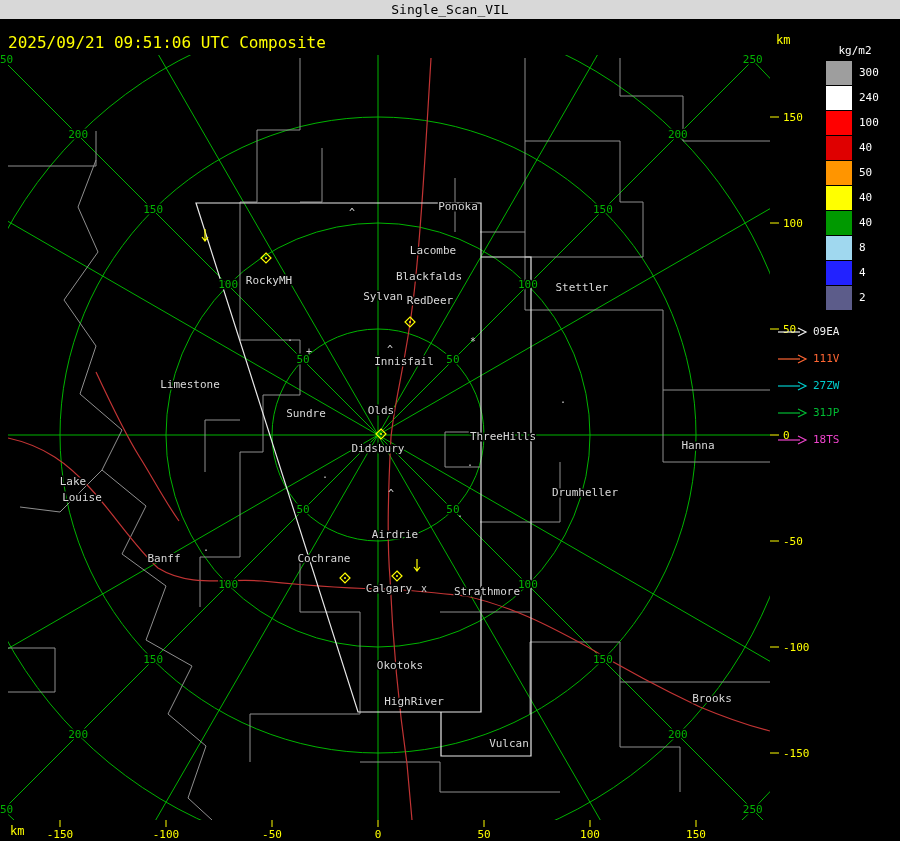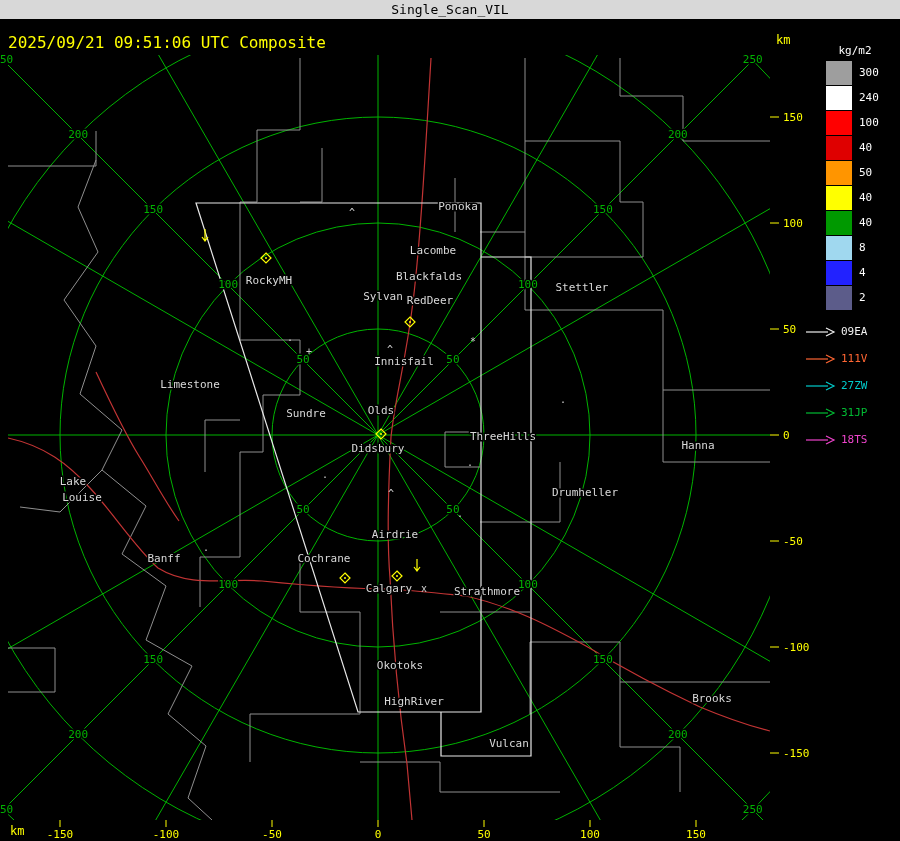--- a/index.html
+++ b/index.html
@@ -9,21 +9,21 @@
             color:#000;font-size:13px;line-height:19px;text-align:center;}
   .timestamp{position:absolute;top:33px;left:8px;color:#ffff00;font-size:16px;}
   .km-top{position:absolute;top:33px;left:776px;color:#ffff00;font-size:12px;}
   .km-bottom{position:absolute;top:824px;left:10px;color:#ffff00;font-size:12px;}
   #map-svg{position:absolute;top:0;left:0;}
   .legend{position:absolute;left:806px;top:44px;width:92px;padding-left:20px;}
   .legend-title{color:#ffffff;font-size:11px;width:58px;text-align:center;margin-bottom:3px;}
   .legend-row{display:flex;align-items:center;height:25px;}
   .legend-swatch{width:26px;height:24px;}
   .legend-label{color:#ffffff;font-size:11px;margin-left:7px;}
-  .radar-legend{position:absolute;left:804px;top:318px;}
+  .radar-legend{position:absolute;left:776px;top:318px;}
   .radar-row{display:flex;align-items:center;height:27px;}
   .radar-label{font-size:11px;margin-left:5px;}
   
   .ringlabel{fill:#00b400;font:11px "DejaVu Sans Mono",monospace;text-anchor:middle;
              dominant-baseline:middle;paint-order:stroke;stroke:#000;stroke-width:3px;}
   .citylabel{fill:#d9d9d9;font:11px "DejaVu Sans Mono",monospace;text-anchor:middle;
              dominant-baseline:middle;paint-order:stroke;stroke:#000;stroke-width:3px;}
   .townmark{fill:#cfcfcf;font:10px "DejaVu Sans Mono",monospace;text-anchor:middle;
             dominant-baseline:middle;}
   .axislabel-x{fill:#ffff00;font:11px "DejaVu Sans Mono",monospace;text-anchor:middle;}

